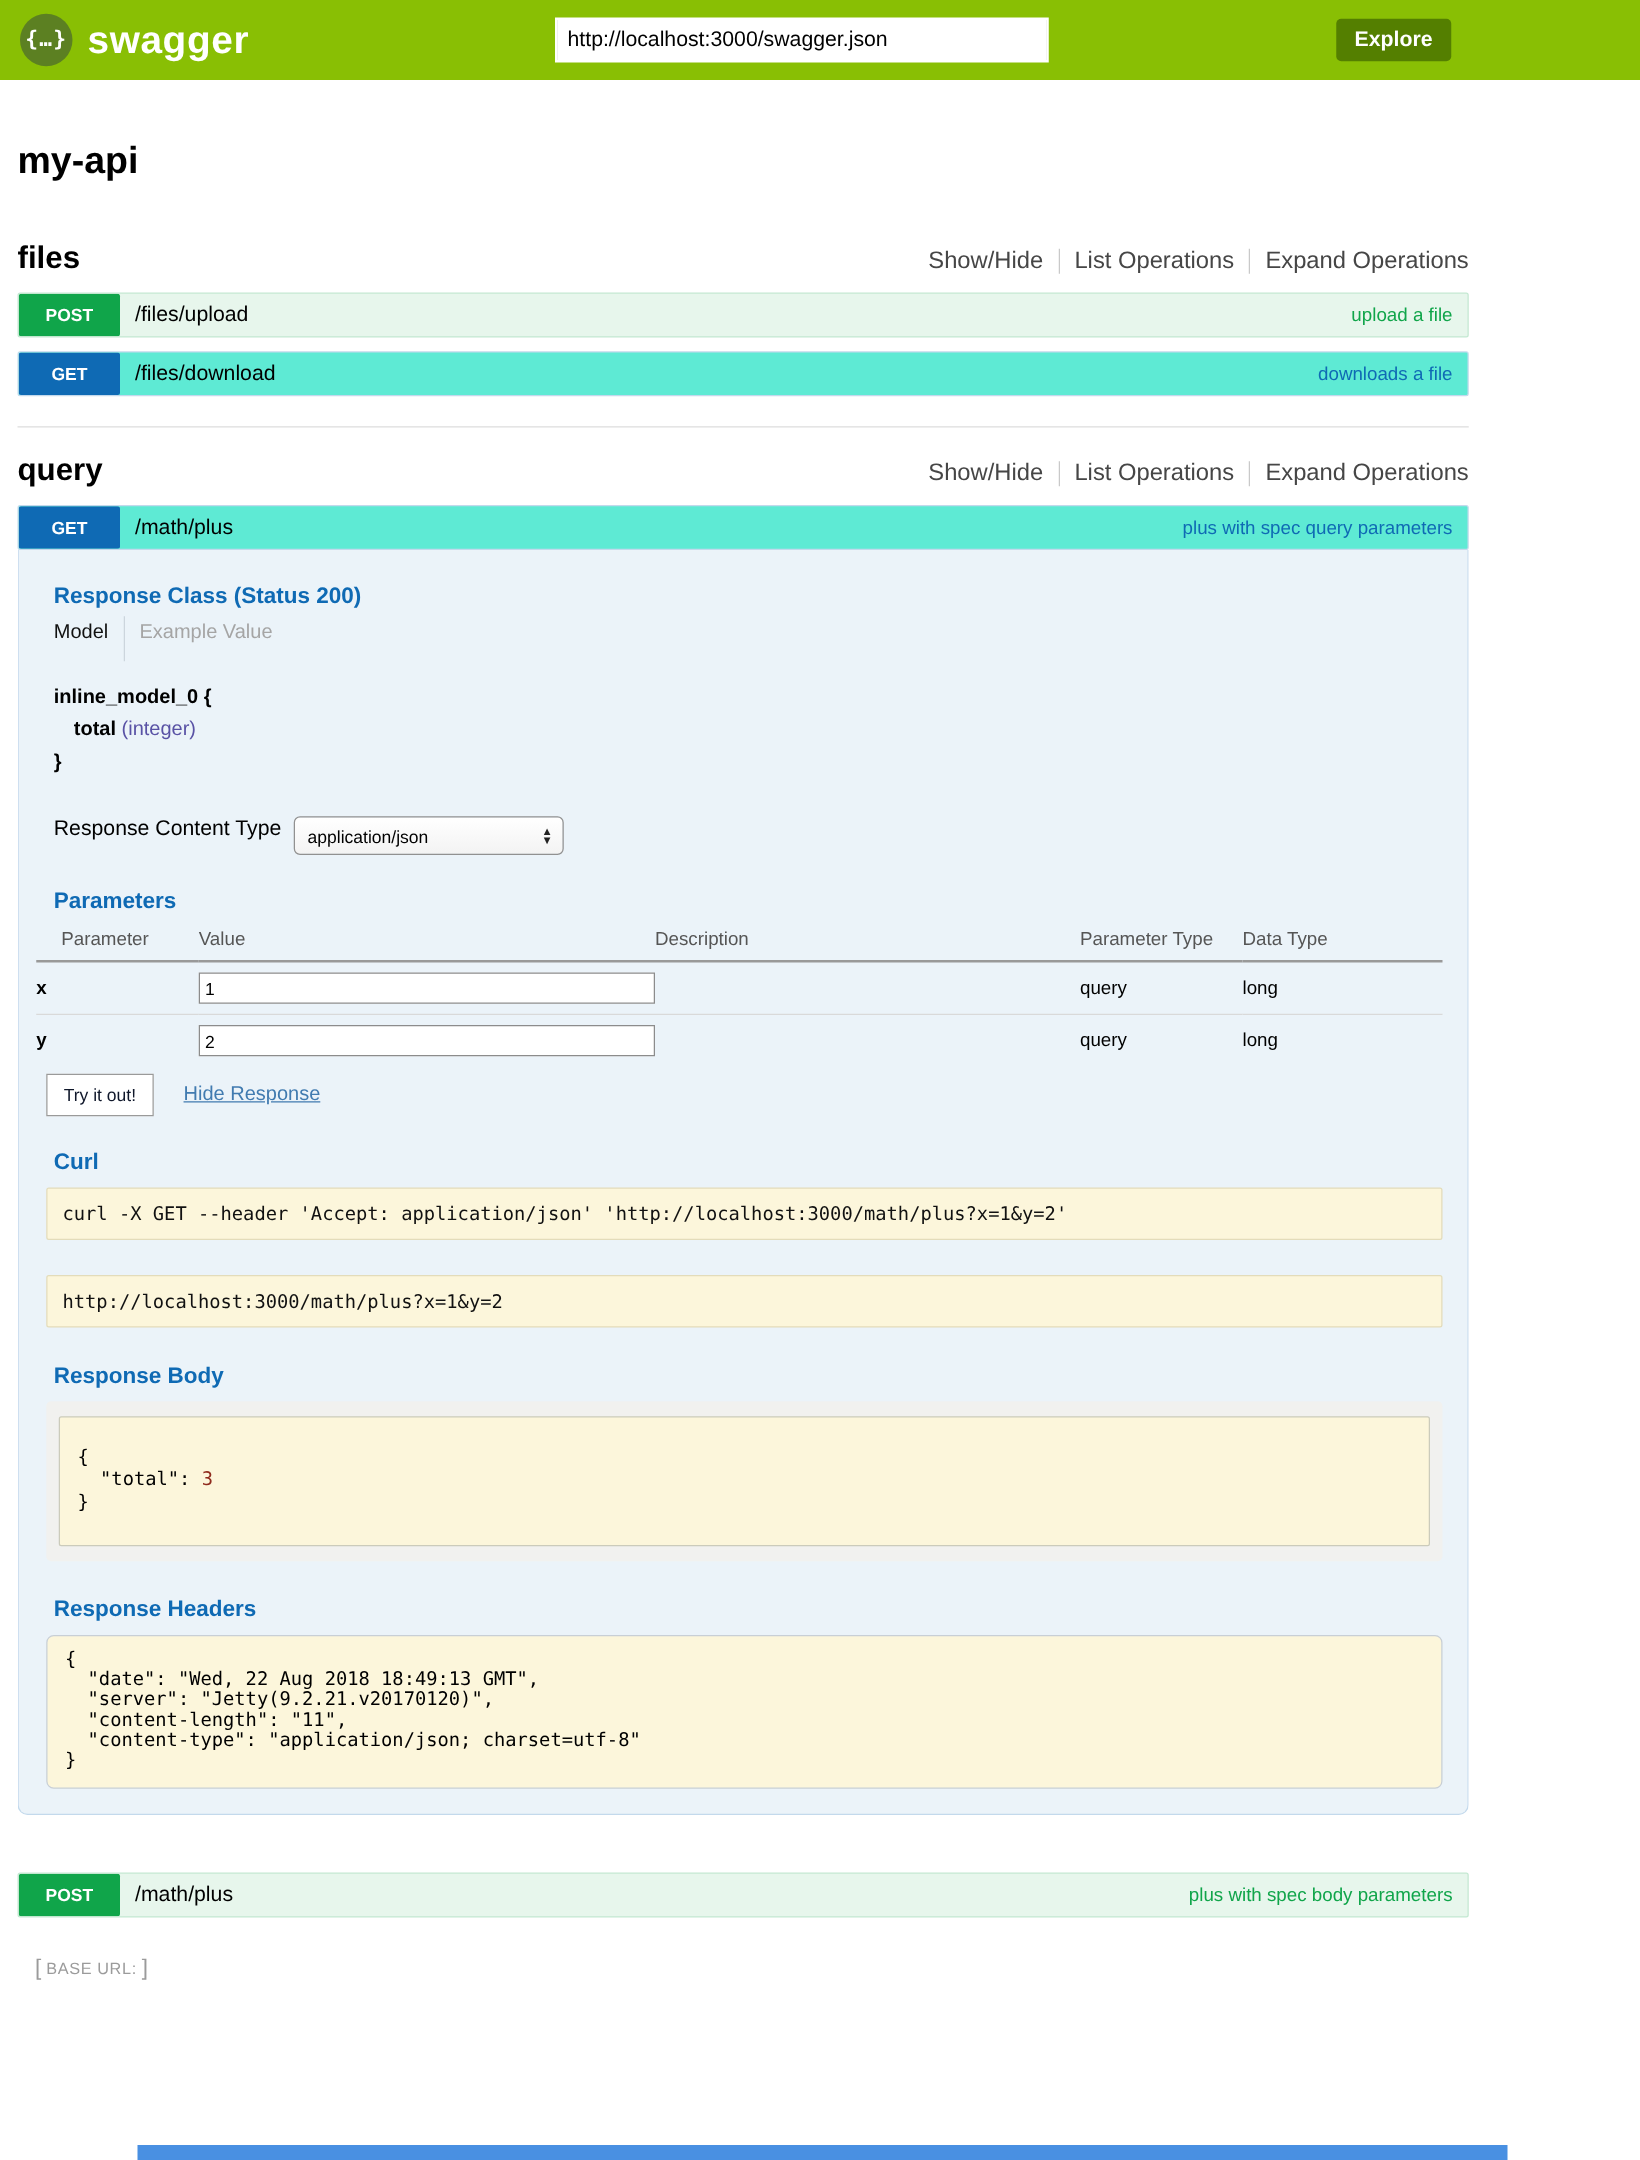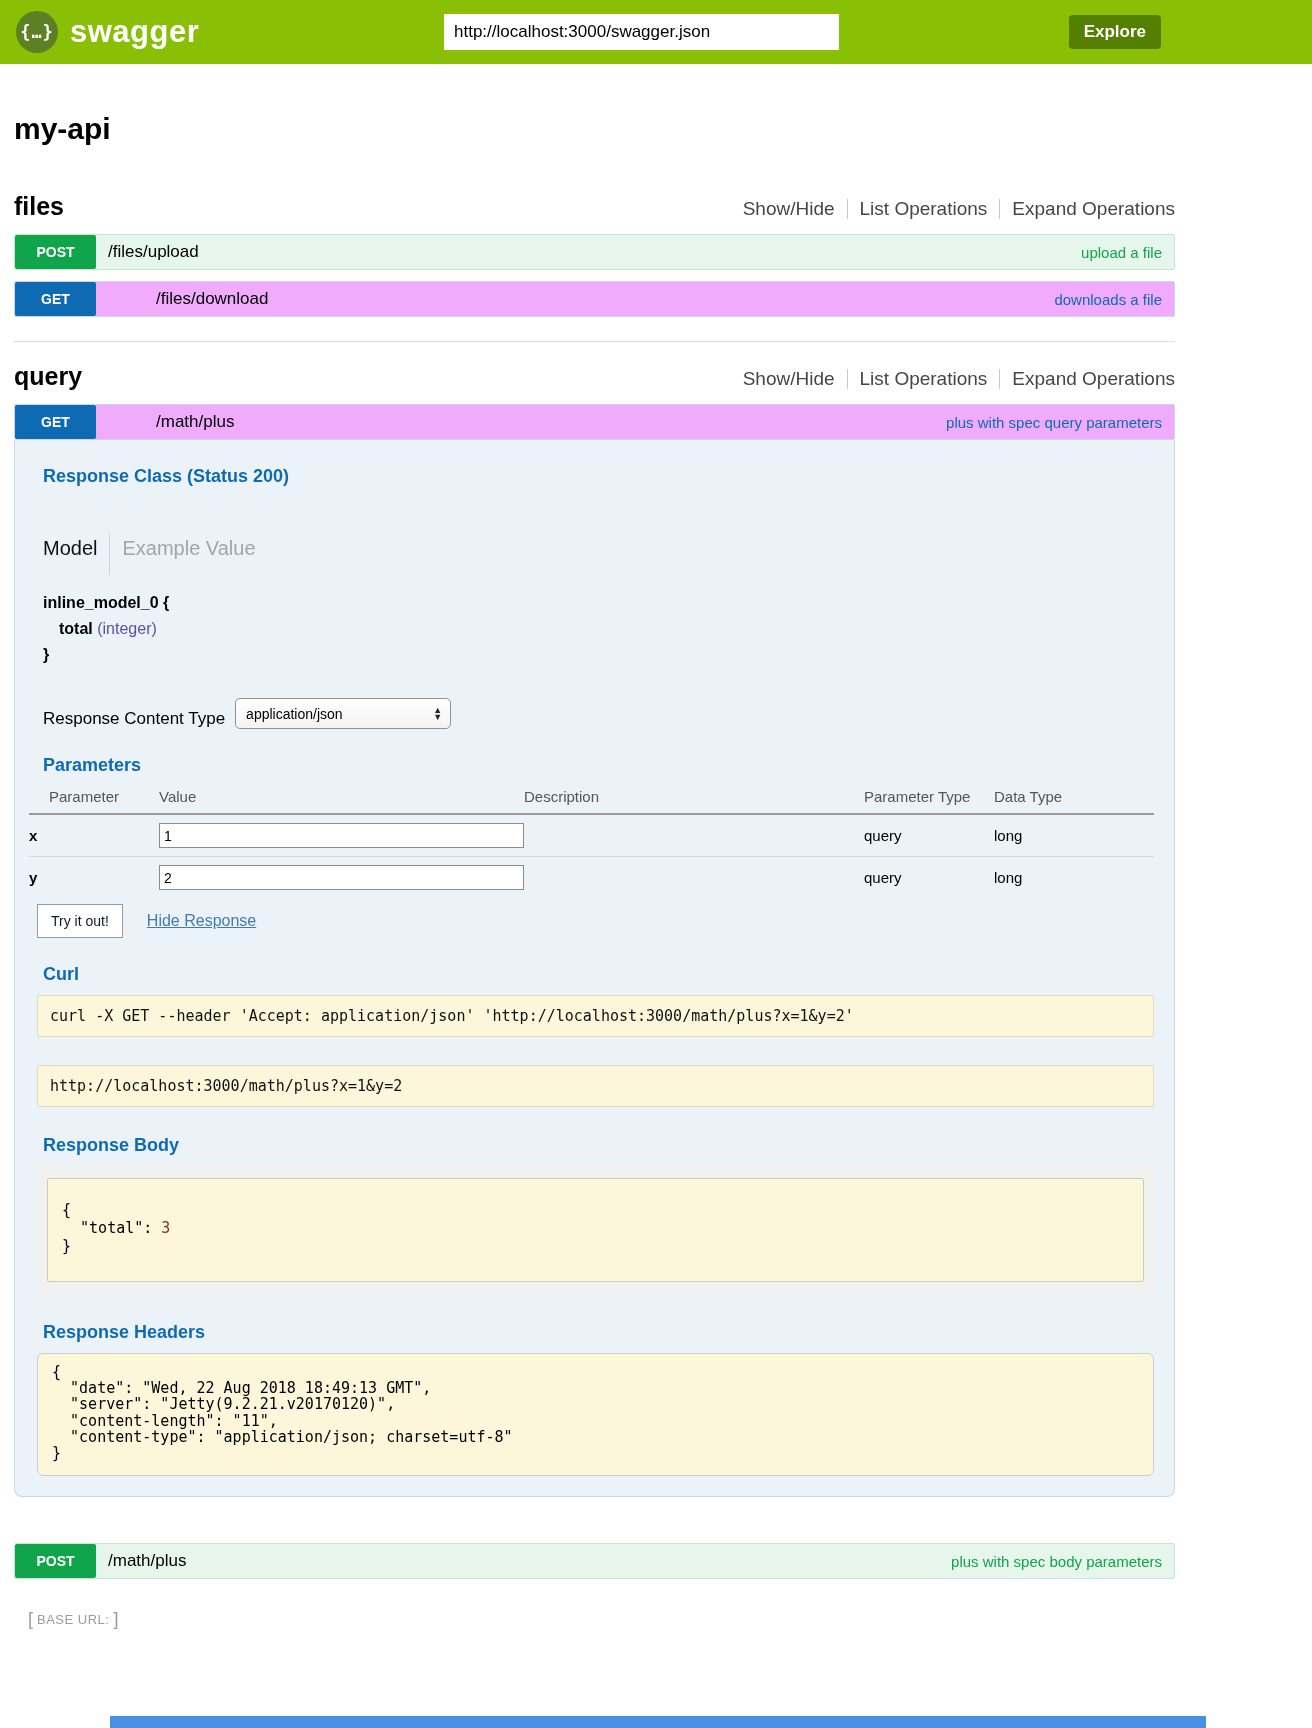--- a/index.html
+++ b/index.html
@@ -58,49 +58,49 @@
     height: 36px; display: flex; align-items: center;
     border: 1px solid; border-radius: 2px; overflow: hidden;
   }
   .op-row.mb { margin-bottom: 11px; }
   .badge {
     width: 81px; align-self: stretch; display: flex; align-items: center; justify-content: center;
     color: #fff; font-size: 14px; font-weight: bold; border-radius: 2px;
   }
   .op-path { font-size: 17px; color: #000; padding-left: 12px; cursor: pointer; }
   .op-summary { margin-left: auto; padding-right: 12px; font-size: 15px; cursor: pointer; }
-  .row-get  { background: #f0abfc; border-color: #c3d9ec; gap: 48px; }
+  .row-get  { background: #5eead4; border-color: #c3d9ec; }
   .row-get  .badge { background: #0f6ab4; }
   .row-get  .op-summary { color: #0f6ab4; }
   .row-post { background: #e7f6ec; border-color: #c3e8d1; }
   .row-post .badge { background: #10a54a; }
   .row-post .op-summary { color: #10a54a; }
 
   
   .op-panel {
     background: #ebf3f9; border: 1px solid #c3d9ec; border-top: none;
     border-radius: 0 0 8px 8px;
     padding: 26px 20px 20px 14px;
   }
   .blue-h { color: #0f6ab4; font-size: 18px; }
   .panel-h { margin: 0 0 6px 14px; }
 
   .model-tabs { display: flex; align-items: stretch; margin-left: 14px; margin-bottom: 20px; }
-  .tab { font-size: 20px; padding: 4px 12px 14px 0; cursor: pointer; margin-top: 40px; }
+  .tab { font-size: 16px; padding: 4px 12px 14px 0; cursor: pointer; }
   .tab.active { color: #111; }
   .tab.inactive { color: #a5a5a5; border-left: 1px solid #ccd5dd; padding-left: 12px; }
 
   .model-block { margin-left: 14px; font-size: 16px; margin-bottom: 34px; }
   .model-open { font-weight: bold; }
   .model-prop { margin: 8px 0 8px 16px; }
   .model-prop b { font-weight: bold; }
   .prop-type { color: #5952a5; }
   .model-close { font-weight: bold; }
 
-  .rct-row { display: flex; align-items: flex-end; margin-left: 14px; margin-bottom: 26px; gap: 10px; }
+  .rct-row { display: flex; align-items: flex-start; margin-left: 14px; margin-bottom: 26px; gap: 10px; }
   .rct-label { font-size: 17px; }
   .select-box {
     width: 216px; height: 31px; border: 1px solid #919191; border-radius: 5px;
     background: linear-gradient(#ffffff, #f3f3f3);
     display: flex; align-items: center; padding: 0 8px 0 10px;
     font-size: 14px; cursor: pointer;
   }
   .select-box .sel-val { flex: 1; }
   .sel-arrows { display: flex; flex-direction: column; line-height: 0.75; font-size: 9px; color: #222; }
 

